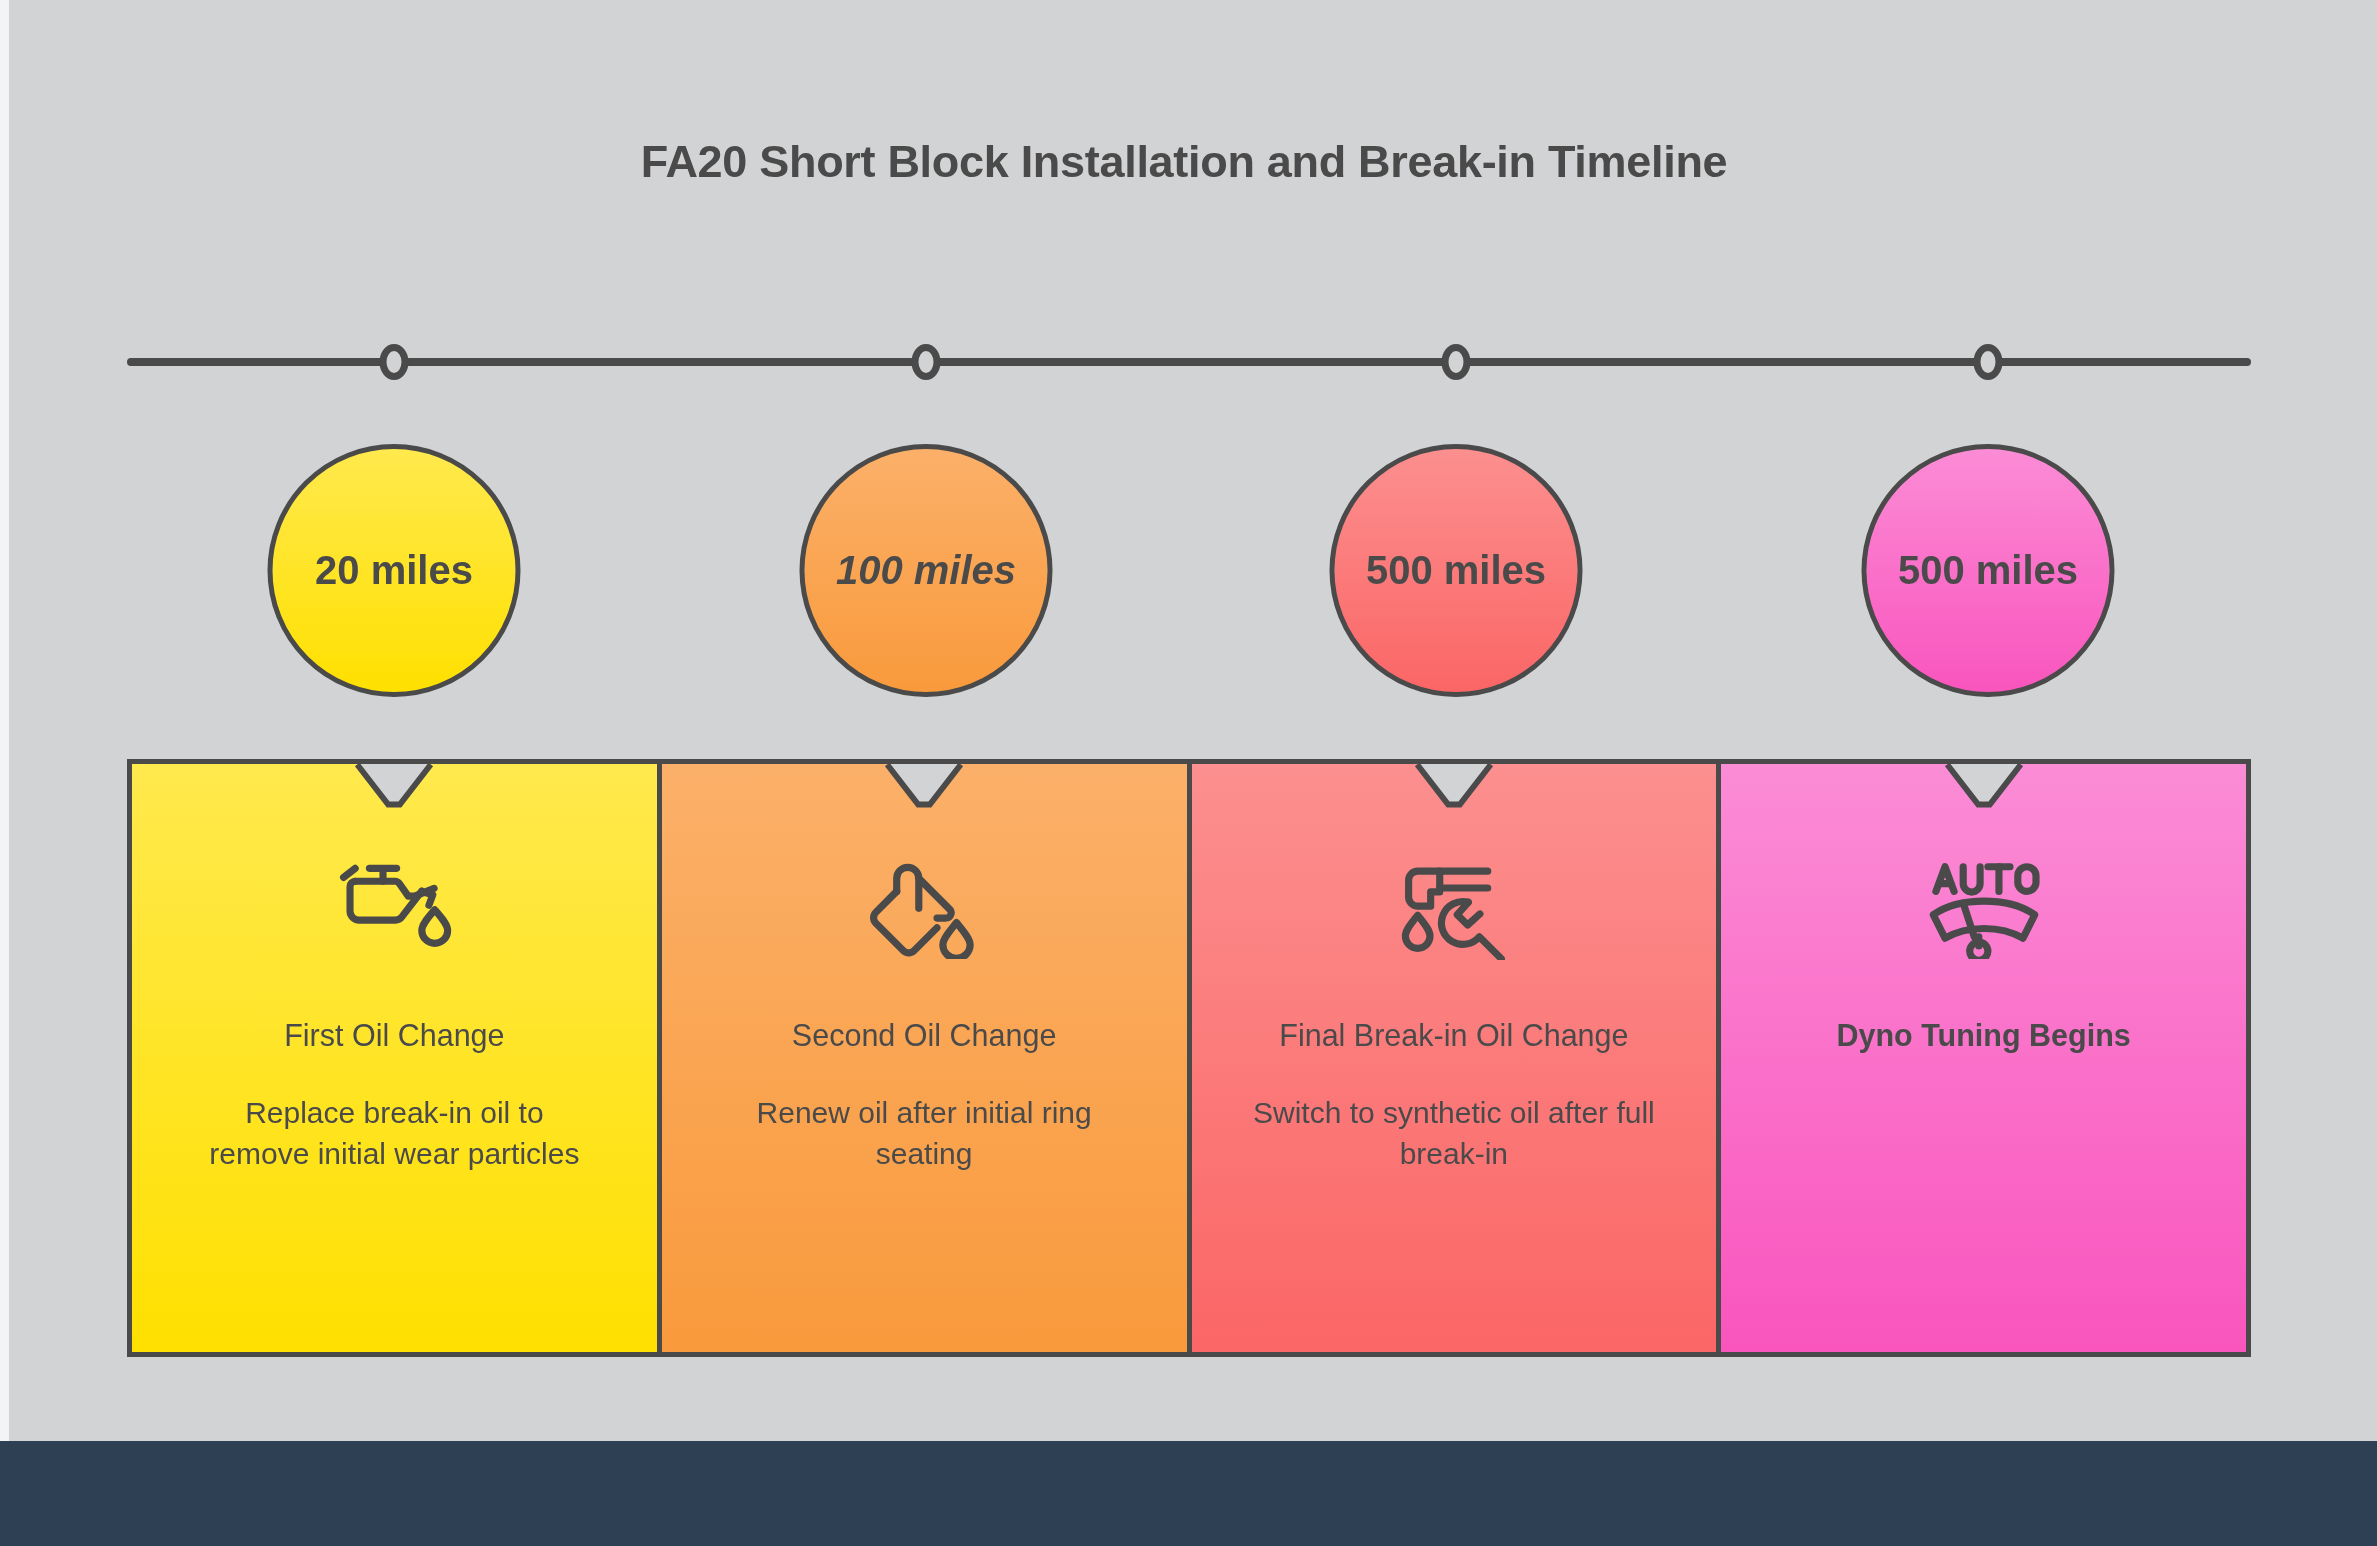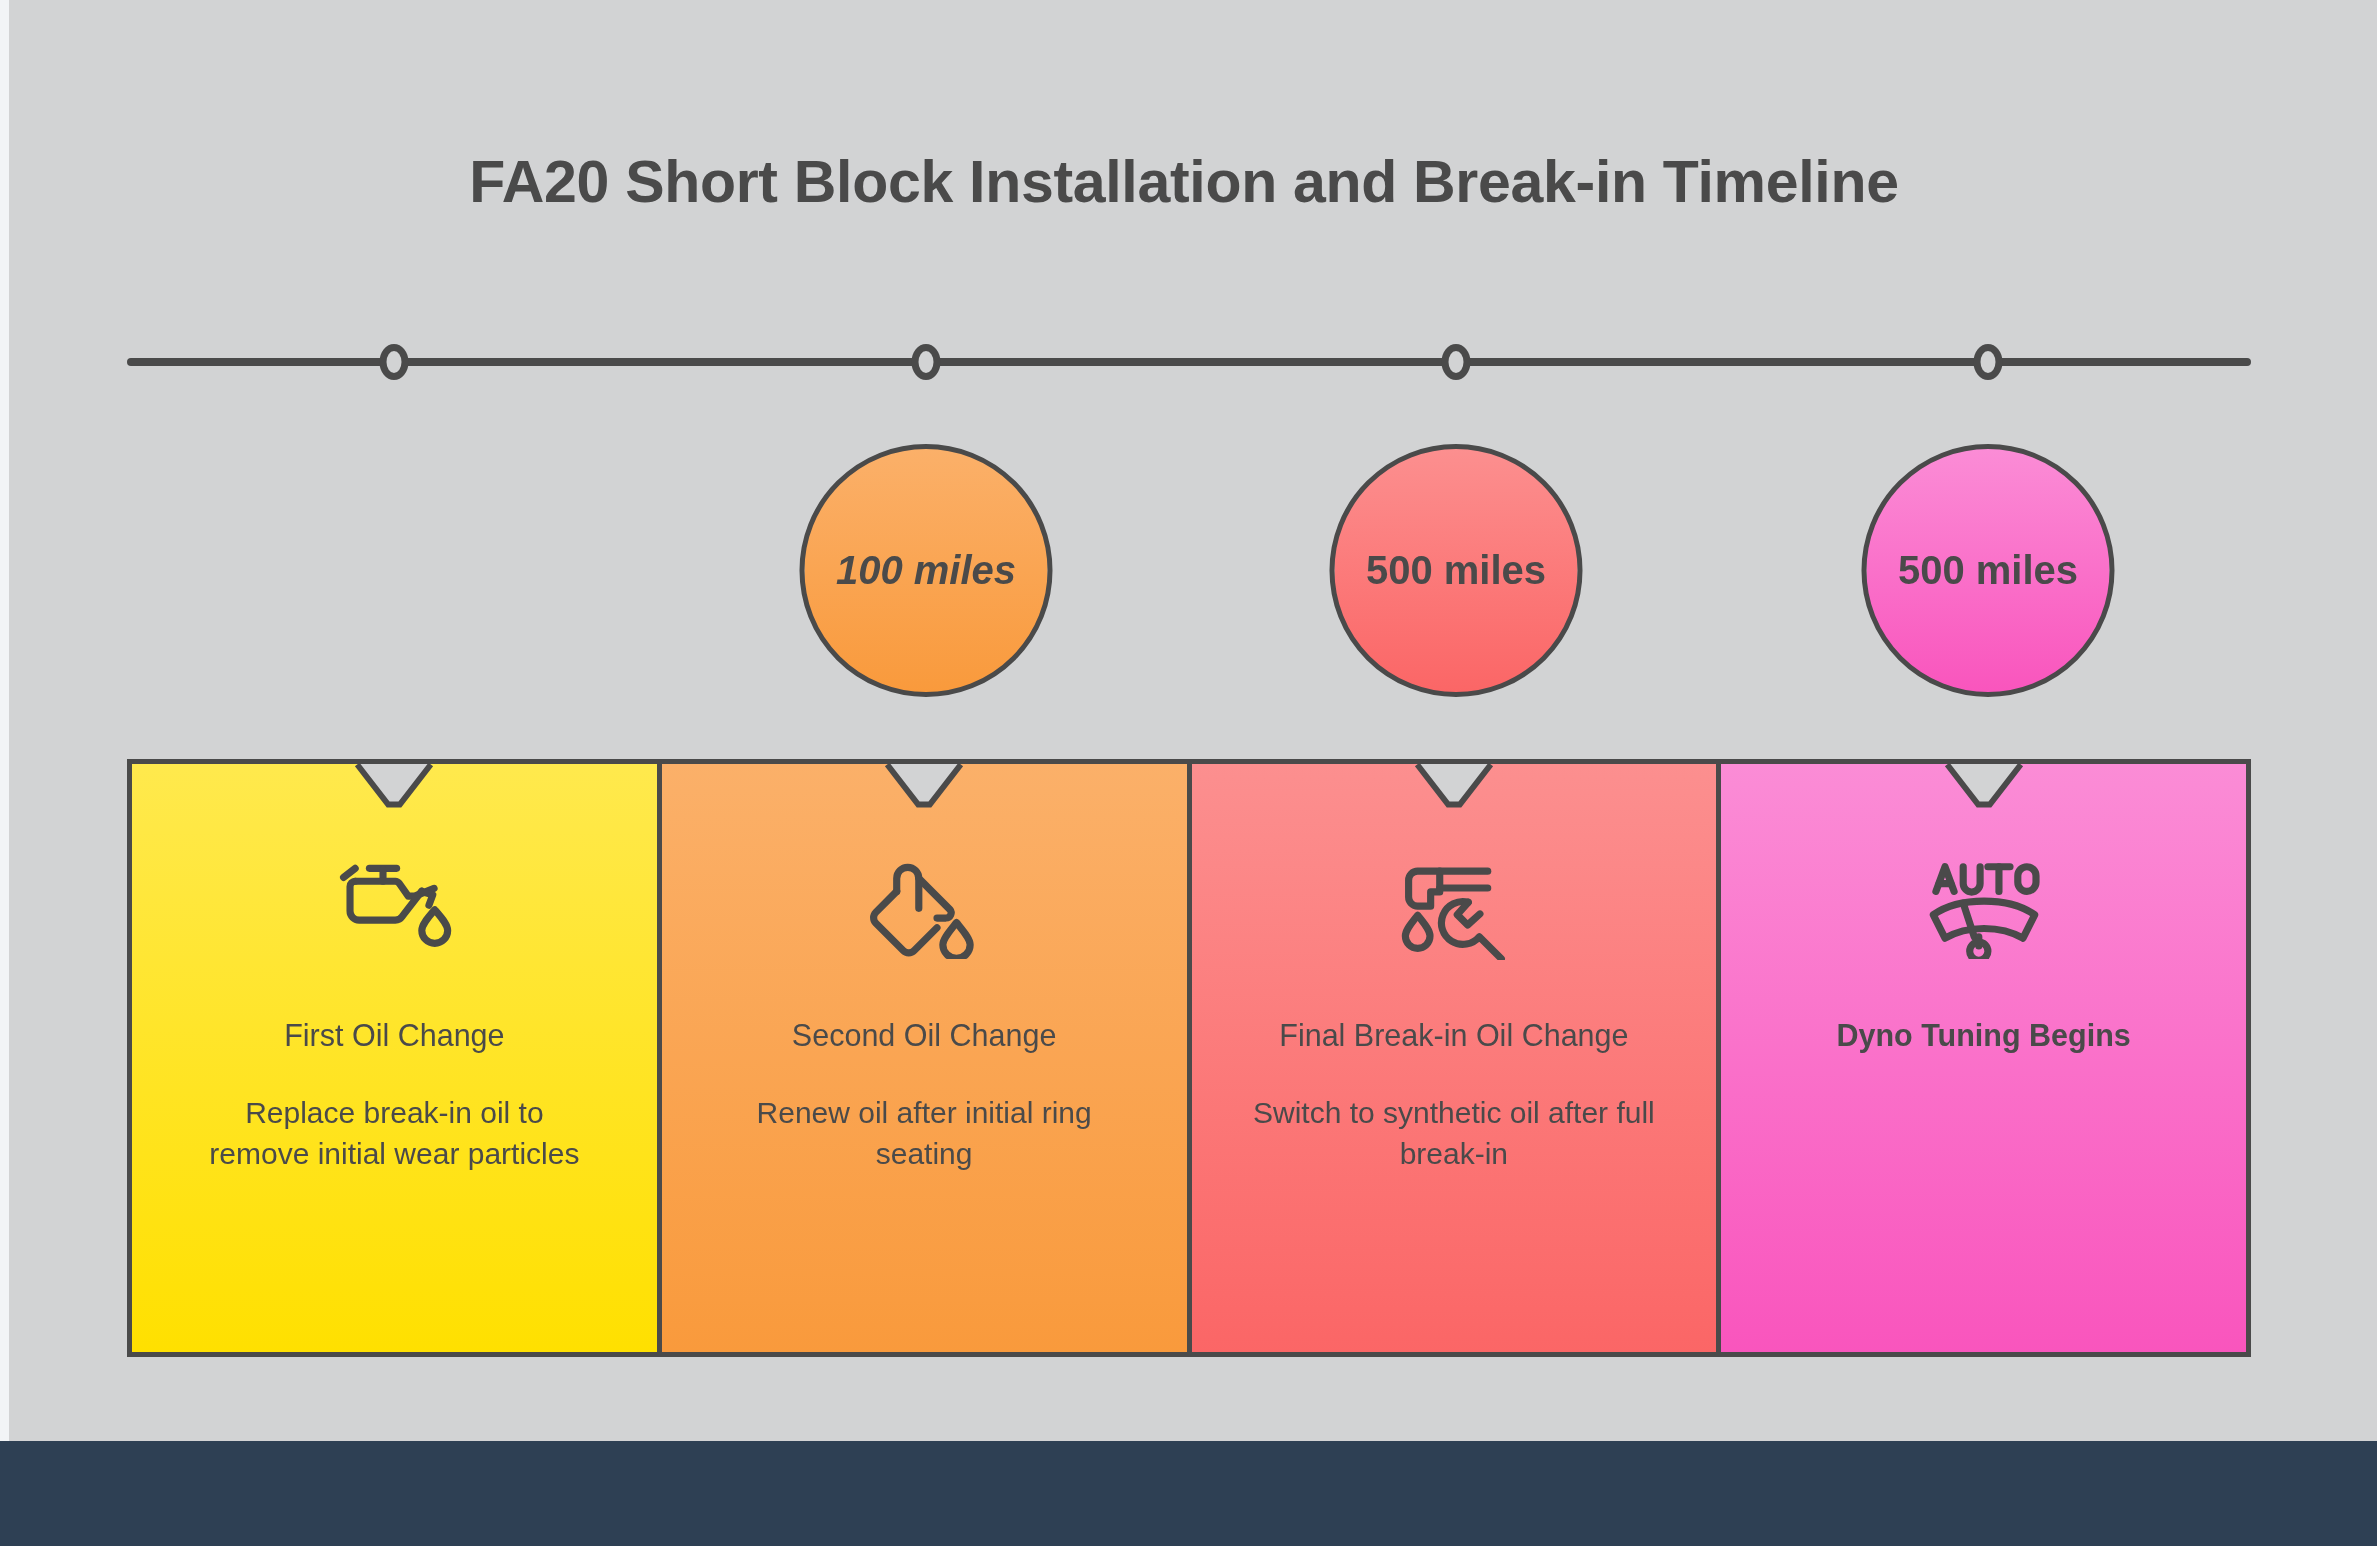--- a/index.html
+++ b/index.html
@@ -36,24 +36,24 @@
     top: 1441px;
     width: 2377px;
     height: 105px;
     background: #2e4054;
   }
 
   
   .title {
     position: absolute;
     left: 0;
-    top: 148px;
+    top: 136px;
     width: 2368px;
     text-align: center;
-    font-size: 59px;
+    font-size: 45px;
     font-weight: bold;
     color: #4a4a4a;
     letter-spacing: -0.3px;
     white-space: nowrap;
   }
 
   
   .rail {
     position: absolute;
     left: 127px;
@@ -163,20 +163,23 @@
   <div class="canvas"></div>
 
   <div class="title">FA20 Short Block Installation and Break-in Timeline</div>
 
   <div class="rail"></div>
   <div class="rail-node" style="left:394px;"></div>
   <div class="rail-node" style="left:926px;"></div>
   <div class="rail-node" style="left:1456px;"></div>
   <div class="rail-node" style="left:1988px;"></div>
 
+  <div class="circle" style="left:394px;background:linear-gradient(180deg,#ffe94d 0%,#ffe000 100%);">
+    <span class="circle-label">20 miles</span>
+  </div>
   <div class="circle" style="left:926px;background:linear-gradient(180deg,#fbb069 0%,#f99a3c 100%);font-style:italic;">
     <span class="circle-label">100 miles</span>
   </div>
   <div class="circle" style="left:1456px;background:linear-gradient(180deg,#fc8f8f 0%,#fb6666 100%);">
     <span class="circle-label">500 miles</span>
   </div>
   <div class="circle" style="left:1988px;background:linear-gradient(180deg,#fb8cd6 0%,#f955bd 100%);">
     <span class="circle-label">500 miles</span>
   </div>
 

